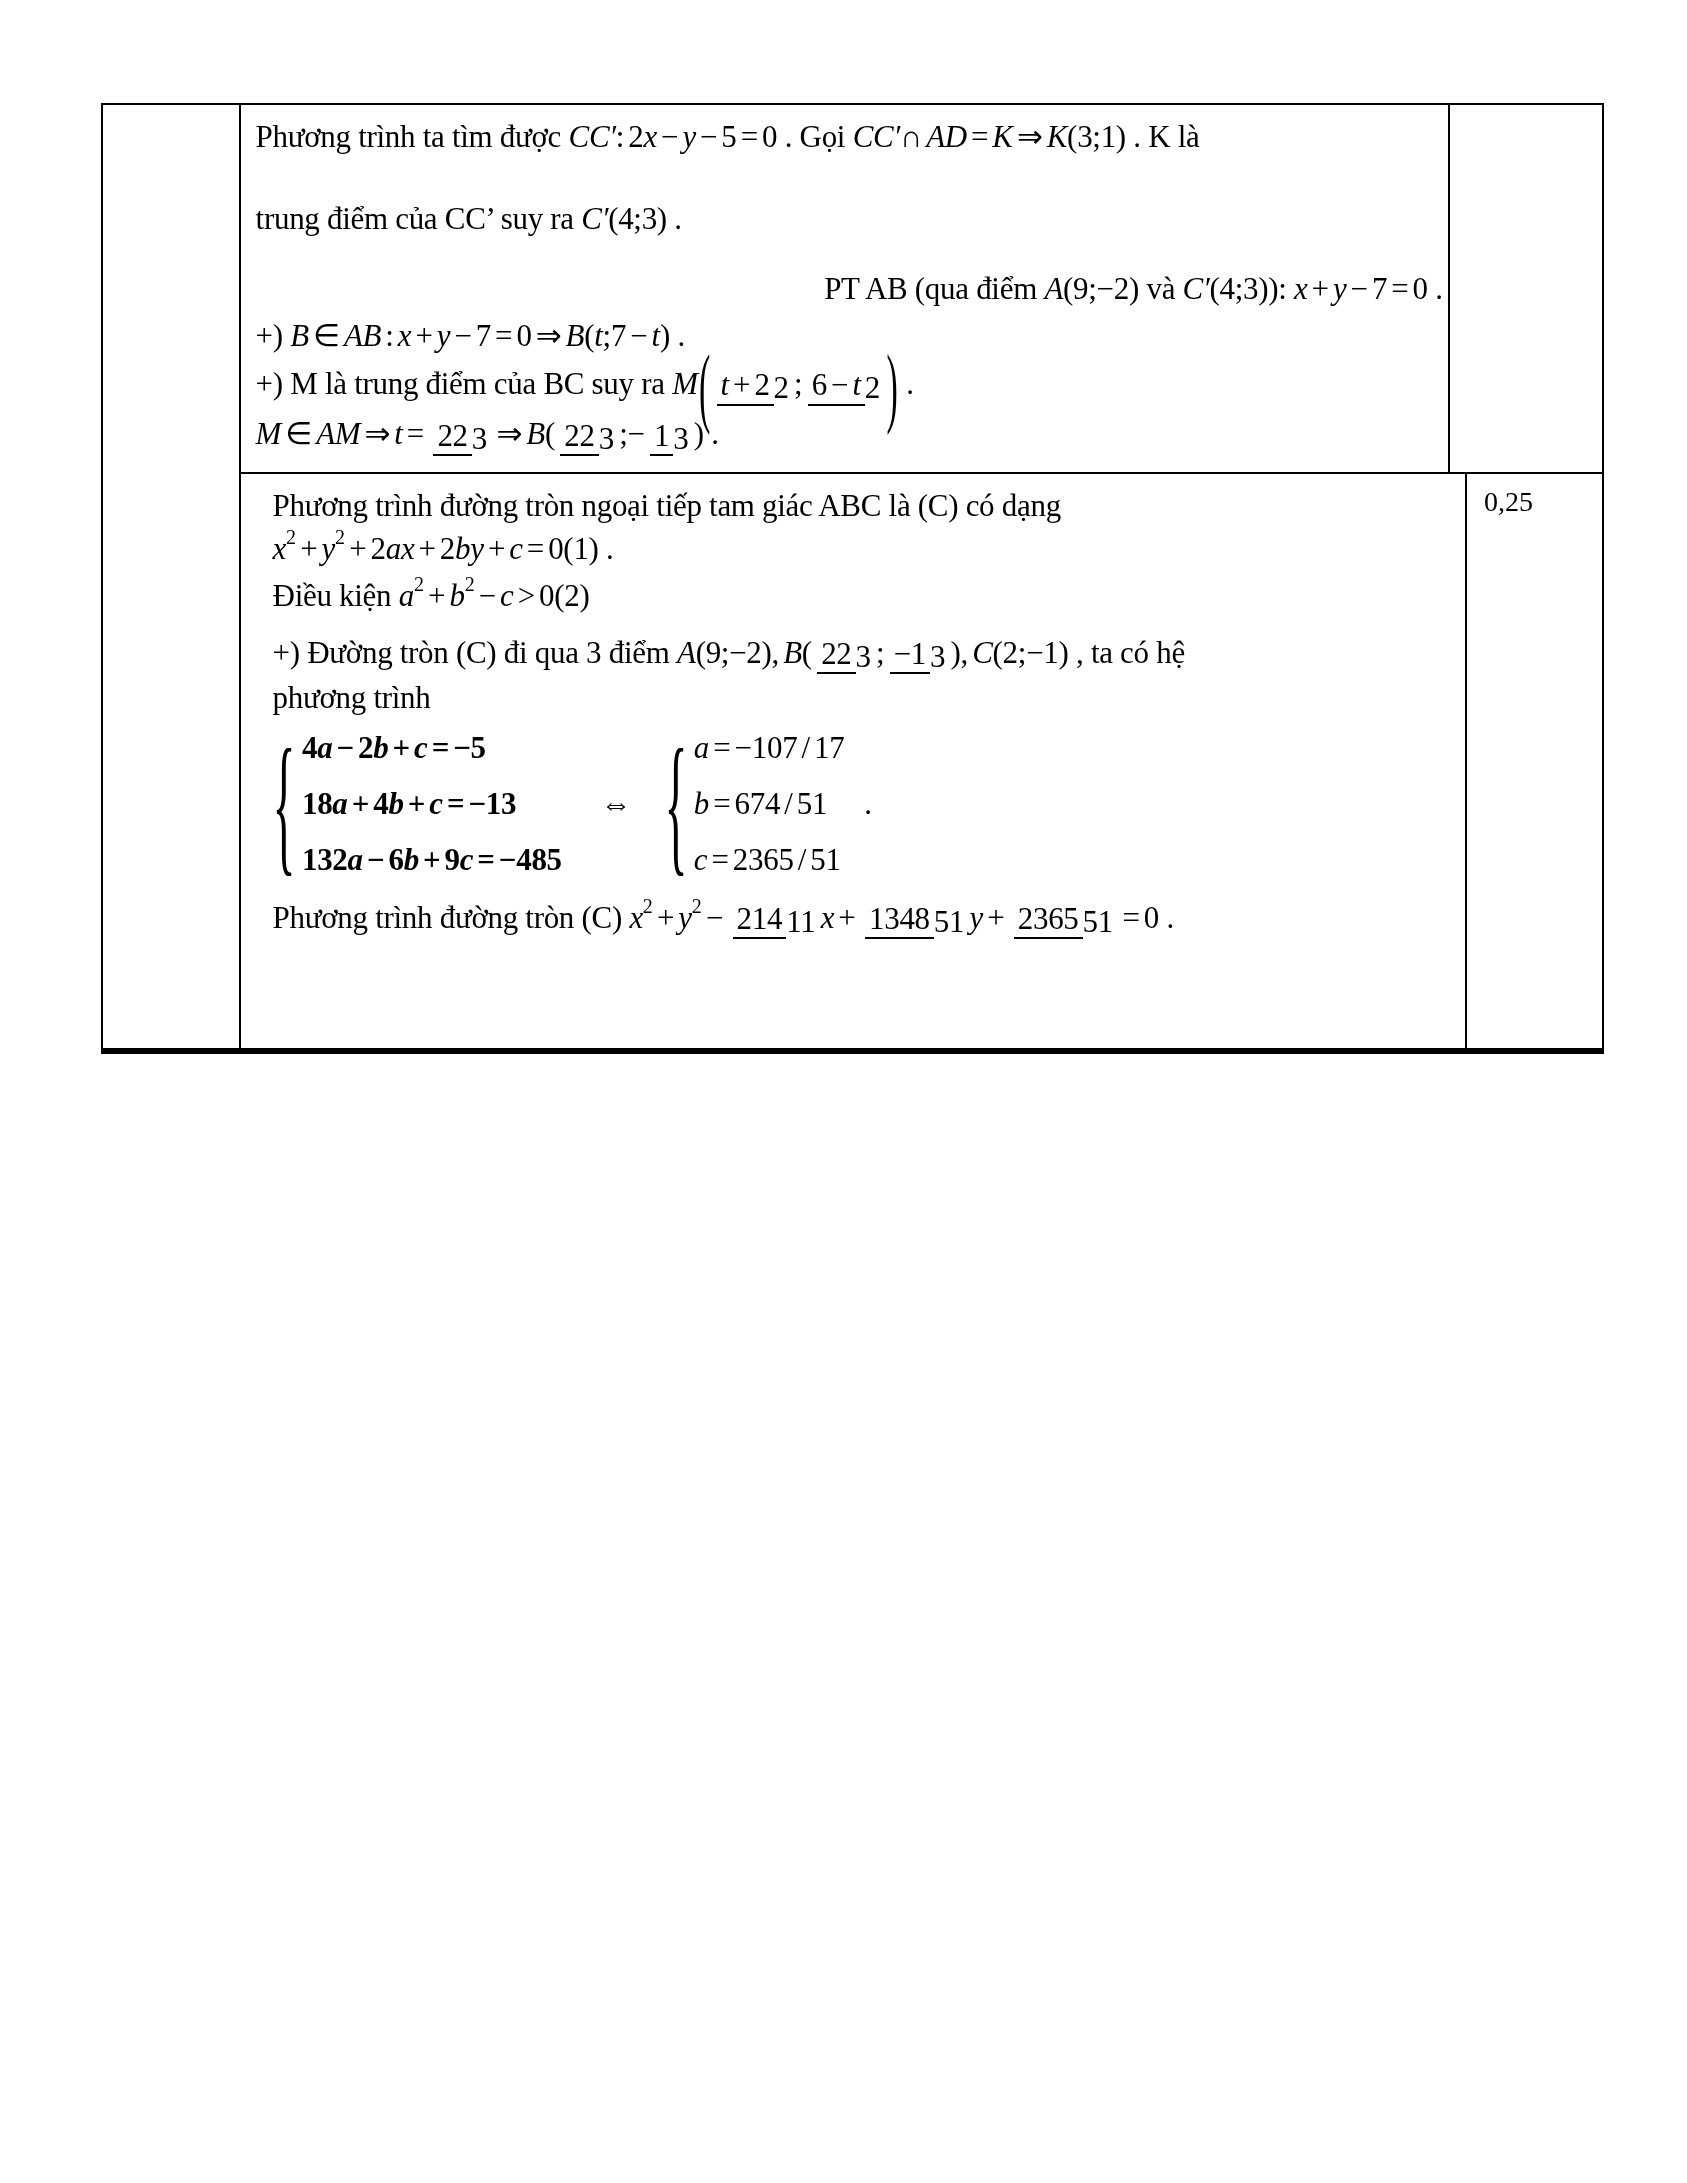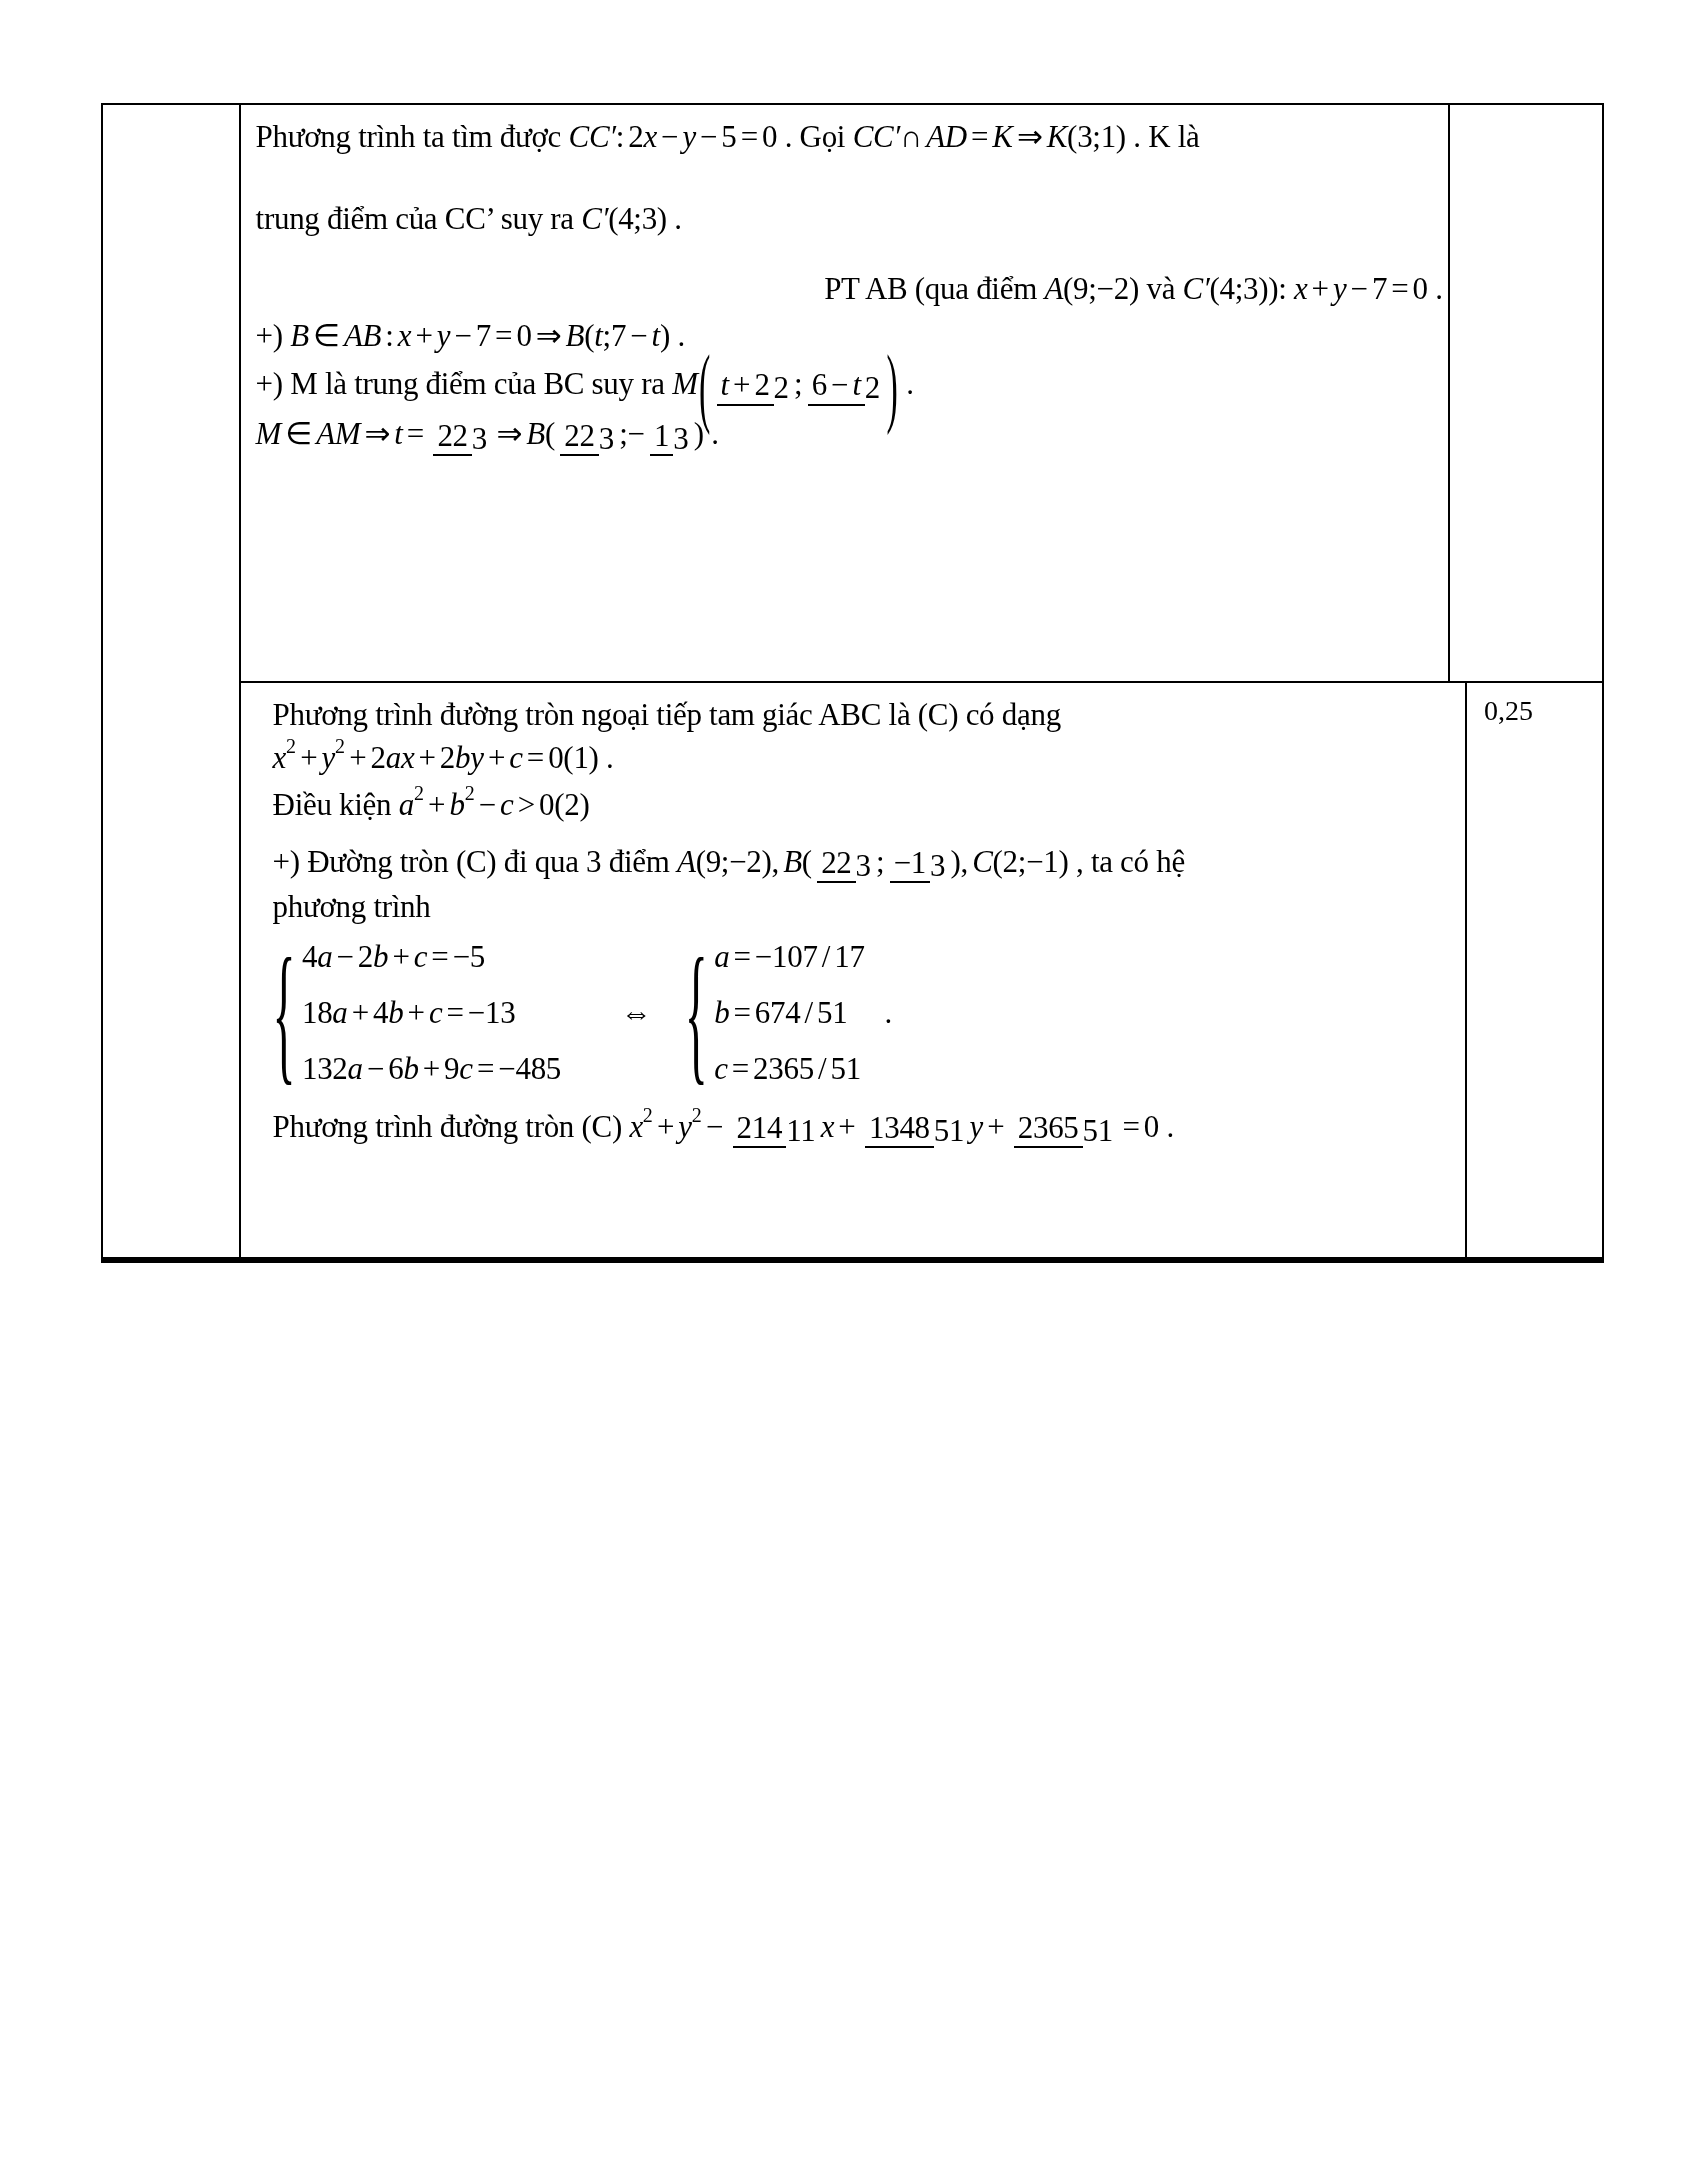--- a/index.html
+++ b/index.html
@@ -14,21 +14,21 @@
   .answer-table {
     position: absolute; left: 101px; top: 103px; width: 1503px;
     display: flex;
     border: 2.6px solid #000;
     border-bottom: 6px solid #000;
     background: #fff;
   }
   .left-col { width: 138px; border-right: 2.6px solid #000; }
   .body-col { flex: 1; display: flex; flex-direction: column; }
   .trow { display: flex; }
-  .trow1 { height: 578px; border-bottom: 2.6px solid #000; }
+  .trow1 { height: 369px; border-bottom: 2.6px solid #000; }
   .trow2 { height: 574px; padding-left: 17px; }
   .main-cell { width: 1209px; border-right: 2.6px solid #000; padding: 12px 5.3px 0 14.6px; overflow: hidden; }
   .score-cell { flex: 1; padding: 8px 0 0 17px; font-size: 28px; line-height: 40px; }
 
   .line {
     font-size: 31px; line-height: 40px;
     letter-spacing: -0.3px; white-space: nowrap;
   }
   .t  { font-style: normal; }
   .mi { word-spacing: -3.3px; }
@@ -64,21 +64,21 @@
     display: inline-block; transform: scale(1, 2.6); transform-origin: center;
     font-size: 34px; vertical-align: middle; margin: 0 1.3px;
   }
 
   .sysrow { display: flex; align-items: center; font-size: 31px; }
   .brace {
     display: inline-block; transform: scale(1, 3.2); transform-origin: center;
     font-size: 48px; font-weight: 400; margin-right: 6.6px;
   }
   .syscol { display: flex; flex-direction: column; }
-  .syscol1 { margin-right: 60px; }
+  .syscol1 { margin-right: 39px; font-weight: bold; }
   .sysline { line-height: 56px; white-space: nowrap; }
   .equiv { margin-right: 33px; }
   .sysdot { margin-left: 20px; }
 </style>
 </head>
 <body>
 
 <div class="answer-table">
   <div class="left-col"></div>
 

